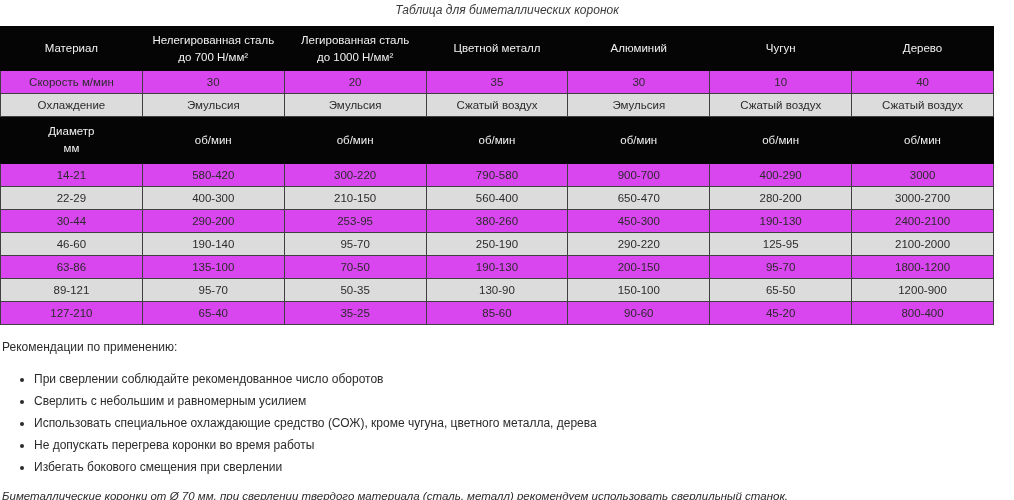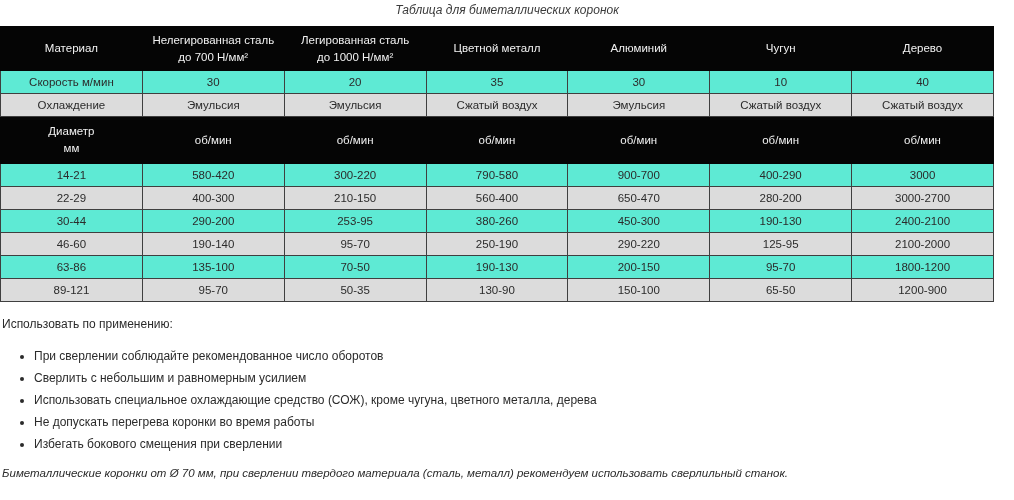--- a/index.html
+++ b/index.html
@@ -37,21 +37,21 @@
   .materials-row th { height: 44px; line-height: 17px; }
   .unit-row td { height: 47px; line-height: 17px; }
   .light-row td {
     border: 1px solid var(--border-color, #3f3f3f);
     height: 23px;
     text-align: center;
     font-size: 11.5px;
     color: #2b2b2b;
   }
   .light-row.gray td { background: var(--row-alt-bg, #dcdcdc); margin-top: 40px; }
-  .light-row.white td { background: #5eead4; }
+  .light-row.white td { background: #d946ef; }
   .recommendations {
     font-size: 12px;
     color: #2b2b2b;
     padding: 15px 0 0 2px;
   }
   .rec-heading { font-size: 12px; }
   .recommendations ul {
     list-style: disc;
     margin: 19px 0 0 32px;
   }
@@ -186,25 +186,34 @@
         </tr>
         <tr class="light-row gray">
           <td>89-121</td>
           <td>95-70</td>
           <td>50-35</td>
           <td>130-90</td>
           <td>150-100</td>
           <td>65-50</td>
           <td>1200-900</td>
         </tr>
+        <tr class="light-row white">
+          <td>127-210</td>
+          <td>65-40</td>
+          <td>35-25</td>
+          <td>85-60</td>
+          <td>90-60</td>
+          <td>45-20</td>
+          <td>800-400</td>
+        </tr>
       </tbody>
   </table>
 
   <div class="recommendations">
-    <div class="rec-heading">Использовать по применению:</div>
+    <div class="rec-heading">Рекомендации по применению:</div>
     <ul>
         <li>При сверлении соблюдайте рекомендованное число оборотов</li>
         <li>Сверлить с небольшим и равномерным усилием</li>
         <li>Использовать специальное охлаждающие средство (СОЖ), кроме чугуна, цветного металла, дерева</li>
         <li>Не допускать перегрева коронки во время работы</li>
         <li>Избегать бокового смещения при сверлении</li>
       </ul>
   </div>
 
   <div class="footnote">Биметаллические коронки от Ø 70 мм, при сверлении твердого материала (сталь, металл) рекомендуем использовать сверлильный станок.</div>

